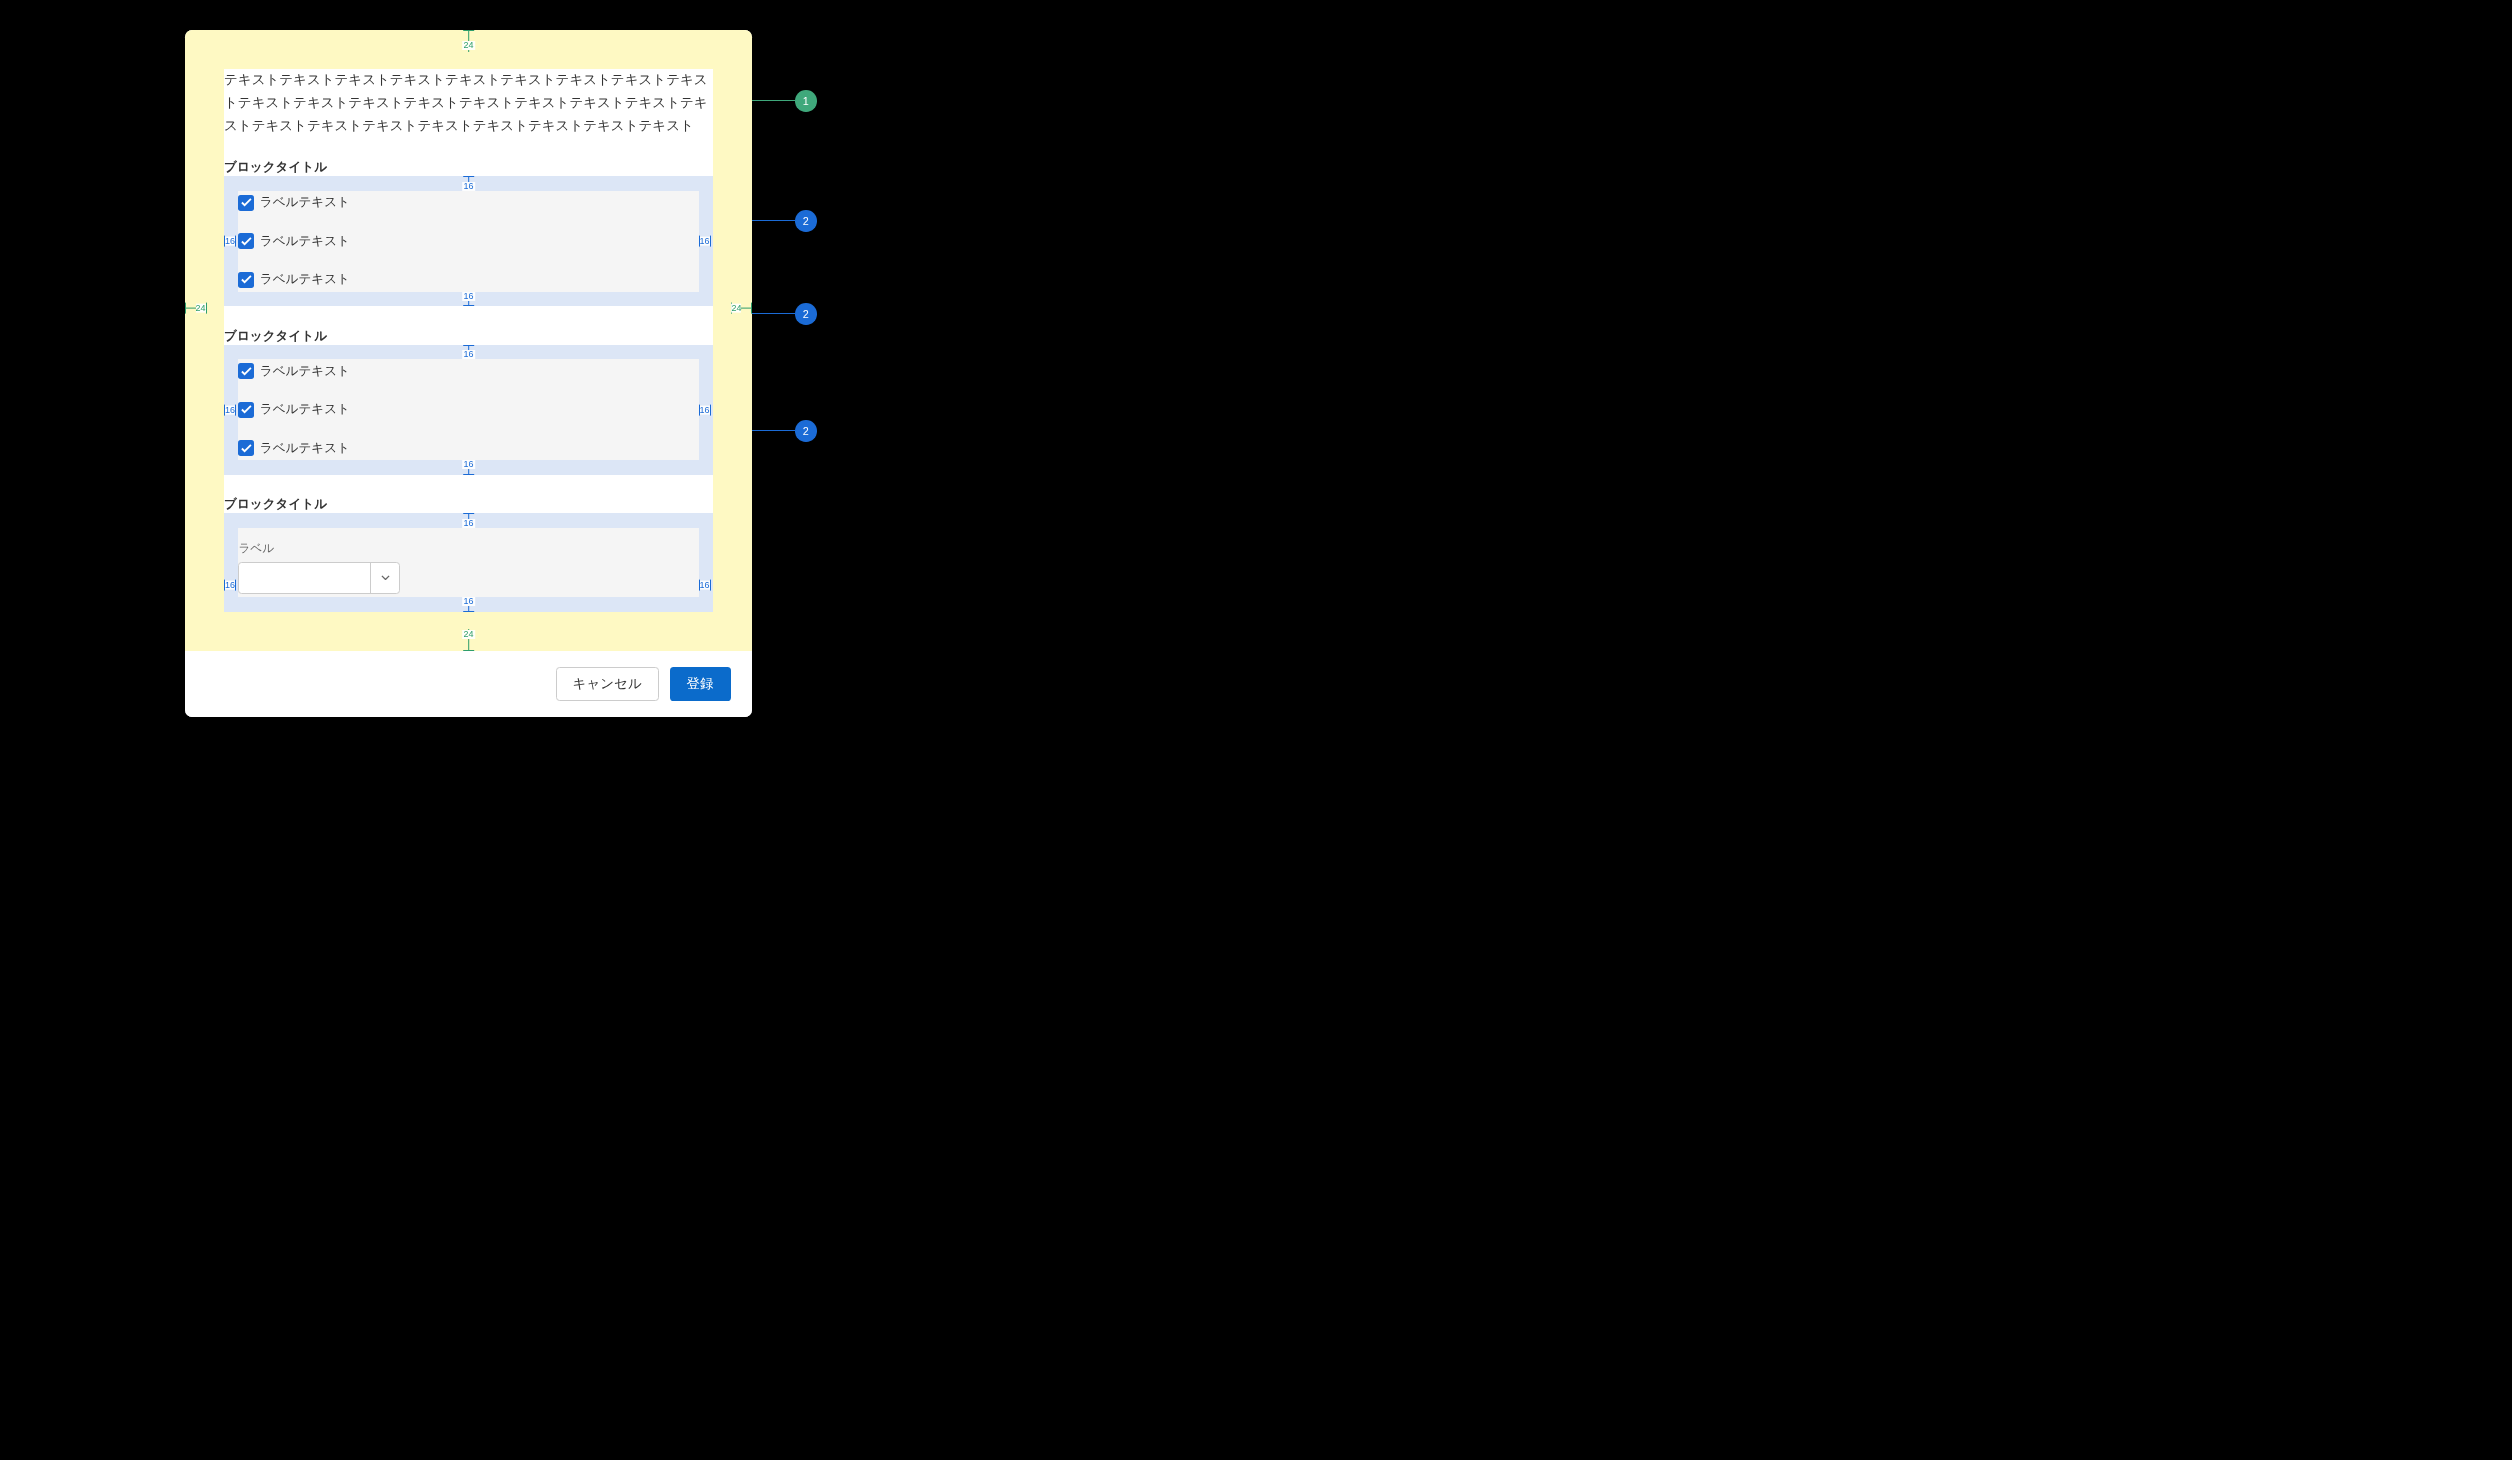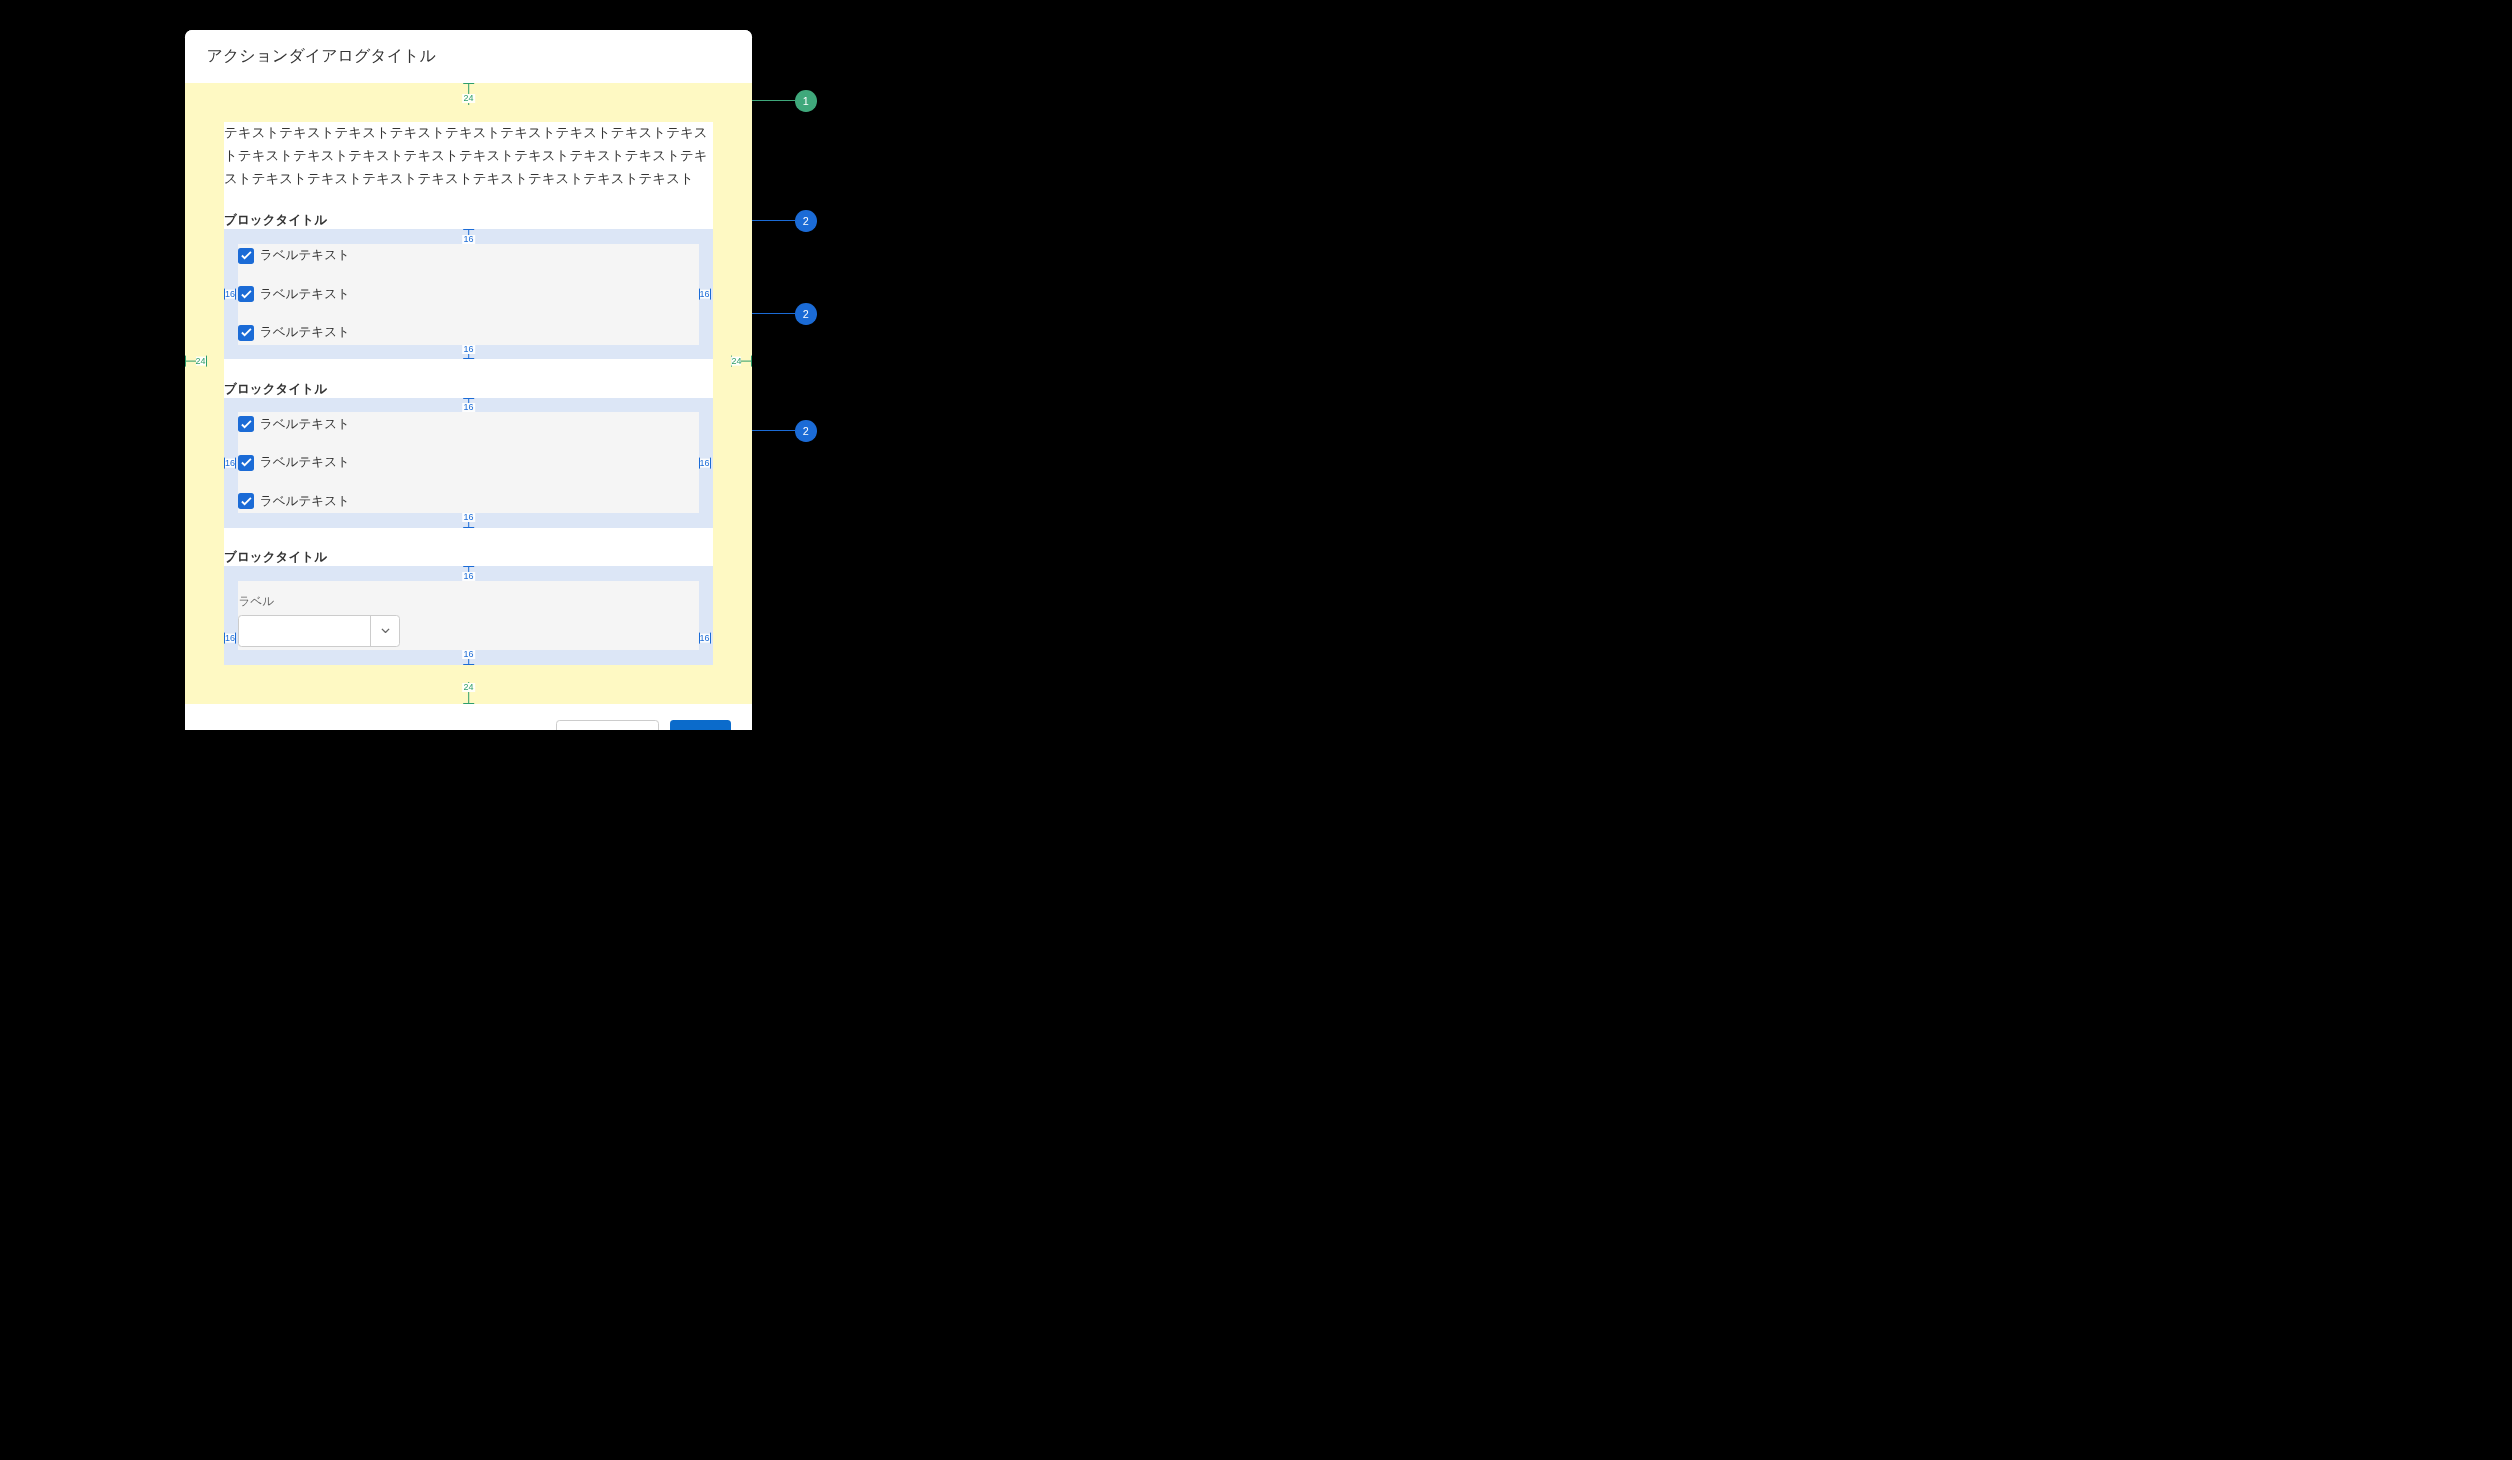--- a/index.html
+++ b/index.html
@@ -292,23 +292,20 @@
     .callout.c-blue { color: #1B6BD6; }
     
     .pos-rel { position: relative; }
   </style>
 </head>
 <body>
 
 <div class="stage">
   <div class="dialog">
 
-    <div class="dialog-header">
-      <h2 class="dialog-title">アクションダイアログタイトル</h2>
-    </div>
 
     <div class="dialog-body pos-rel">
 
       <div class="measure-v green" style="top:0;height:21.5px;">
         <div class="cap"></div>
           <div class="line"></div>
         <div class="val">24</div>
         <div class="line" style="flex:0.1"></div>
       </div>
 

